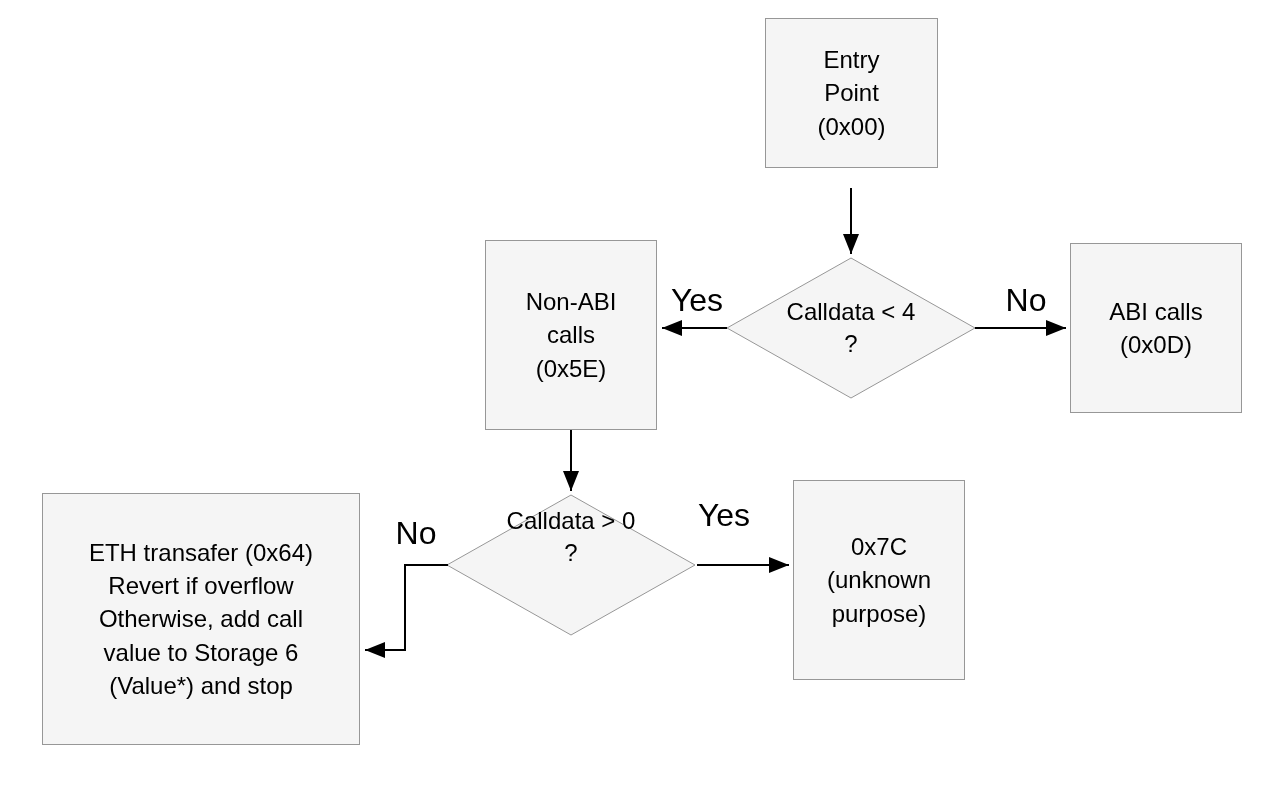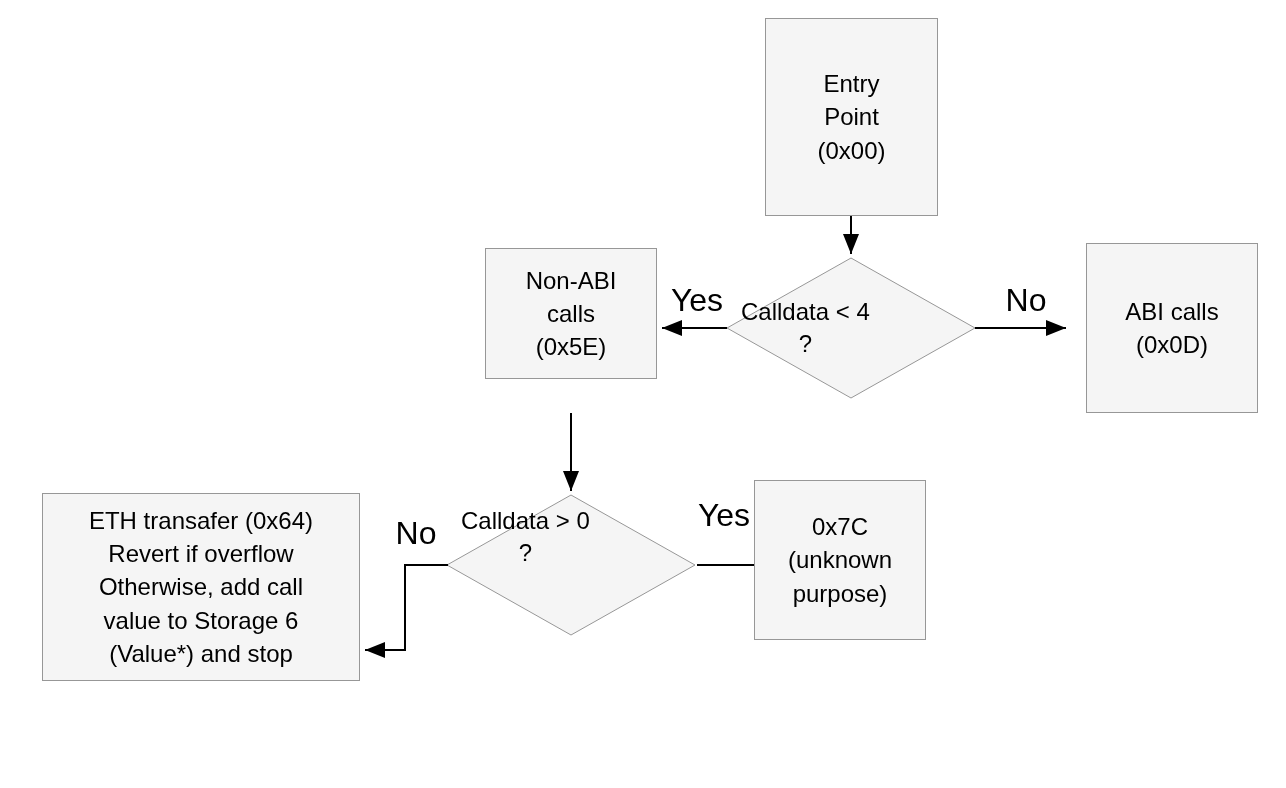--- a/index.html
+++ b/index.html
@@ -14,21 +14,21 @@
   }
   .layer{position:absolute; left:0; top:0;}
   .node{
     position:absolute; box-sizing:border-box;
     background:var(--node-fill); border:1px solid var(--node-border);
     display:flex; align-items:center; justify-content:center;
     text-align:center; font-size:24px; line-height:1.38;
   }
   .node .txt{white-space:pre-line;}
   .dlabel{
-    position:absolute; display:flex; align-items:center; 
+    position:absolute; display:flex; align-items:center; justify-content:center;
     text-align:center; font-size:24px; line-height:1.32; pointer-events:none;
   }
   .dlabel .txt{white-space:pre-line;}
   .elabel{
     position:absolute; width:60px; text-align:center;
     font-size:32px; line-height:1.1;
   }
   .shape{fill:var(--node-fill); stroke:var(--node-border); stroke-width:1;}
   .edge{stroke:var(--arrow); stroke-width:2; fill:none;}
   .arrowhead{fill:var(--arrow);}
@@ -49,46 +49,46 @@
     <polygon class="shape" points="571,495 695,565 571,635 447,565"></polygon>
 
     <path class="edge" d="M851,188 L851,254" marker-end="url(#ah)"></path>
     <path class="edge" d="M727,328 L662,328" marker-end="url(#ah)"></path>
     <path class="edge" d="M975,328 L1066,328" marker-end="url(#ah)"></path>
     <path class="edge" d="M571,413 L571,491" marker-end="url(#ah)"></path>
     <path class="edge" d="M697,565 L789,565" marker-end="url(#ah)"></path>
     <path class="edge" d="M448,565 L405,565 L405,650 L365,650" marker-end="url(#ah)"></path>
   </svg>
 
-  <div class="node" style="left:765px; top:18px; width:173px; height:198px;">
+  <div class="node" style="left:765px; top:18px; width:173px; height:150px;">
     <span class="txt">Entry
 Point
 (0x00)</span>
   </div>
 
-  <div class="node" style="left:485px; top:248px; width:172px; height:131px;">
+  <div class="node" style="left:485px; top:240px; width:172px; height:190px;">
     <span class="txt">Non-ABI
 calls
 (0x5E)</span>
   </div>
 
-  <div class="node" style="left:1070px; top:243px; width:172px; height:170px;margin-left:16px;">
+  <div class="node" style="left:1070px; top:243px; width:172px; height:170px;">
     <span class="txt">ABI calls
 (0x0D)</span>
   </div>
 
-  <div class="node" style="left:42px; top:493px; width:318px; height:188px;">
+  <div class="node" style="left:42px; top:493px; width:318px; height:252px;">
     <span class="txt">ETH transafer (0x64)
 Revert if overflow
 Otherwise, add call
 value to Storage 6
 (Value*) and stop</span>
   </div>
 
-  <div class="node" style="left:754px; top:480px; width:172px; height:160px;">
+  <div class="node" style="left:793px; top:480px; width:172px; height:200px;">
     <span class="txt">0x7C
 (unknown
 purpose)</span>
   </div>
 
   <div class="dlabel" style="left:741px; top:294px; width:220px; height:68px;">
     <span class="txt">Calldata &lt; 4
 ?</span>
   </div>
 

